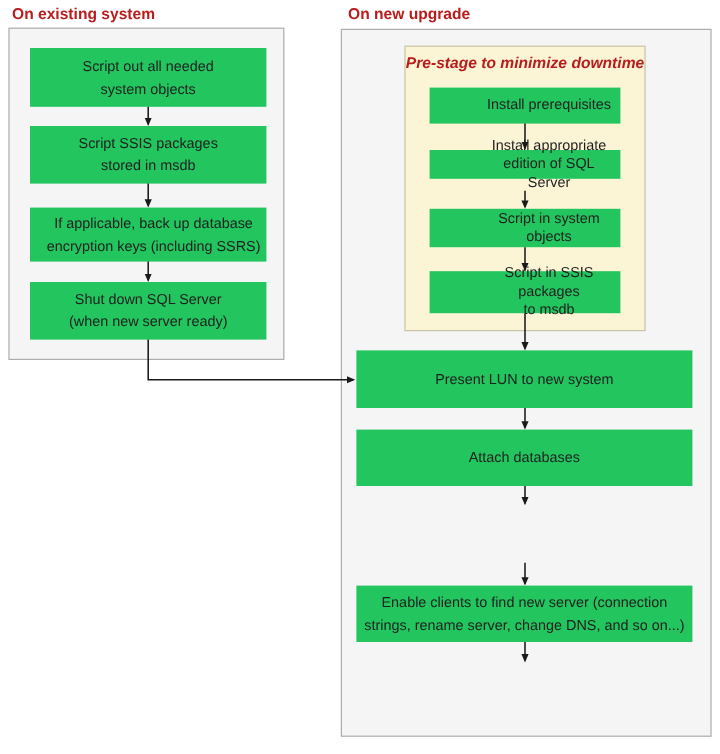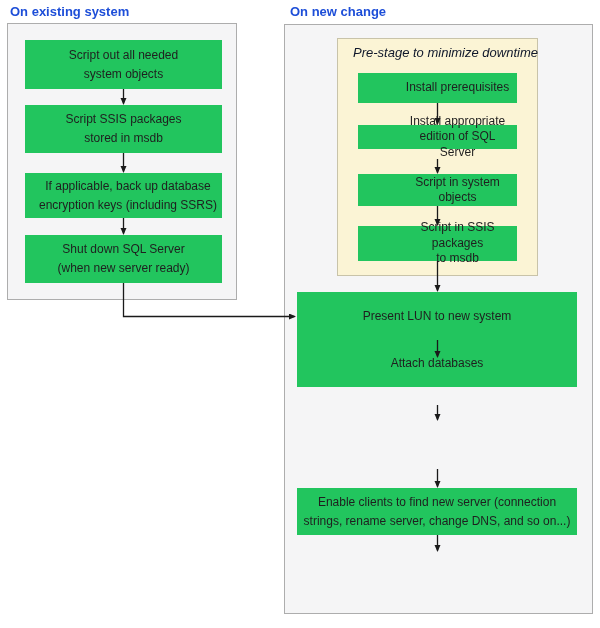--- a/index.html
+++ b/index.html
@@ -9,42 +9,42 @@
     height: 628px;
     background: #ffffff;
     font-family: "Liberation Sans", "DejaVu Sans", sans-serif;
     color: #1F1F1F;
     overflow: hidden;
   }
   .col-header {
     position: absolute;
     font-size: 13px;
     font-weight: 700;
-    color: #1d4ed8;
+    color: #b91c1c;
     white-space: nowrap;
   }
   .container {
     position: absolute;
     background: #F5F5F6;
     border: 1px solid #ADADAD;
     box-sizing: border-box;
   }
   .prestage {
     position: absolute;
     background: #FBF4D5;
     border: 1px solid #C8C3A9;
     box-sizing: border-box;
   }
   .prestage-title {
     position: absolute;
-    text-align: right;
+    text-align: center;
     font-size: 13px;
-    font-weight: 400;
+    font-weight: 700;
     font-style: italic;
-    color: #0f172a;
+    color: #b91c1c;
   }
   .box {
     position: absolute;
     background: #22c55e;
     display: flex;
     align-items: center;
     justify-content: center;
     text-align: center;
     font-size: 12px;
     line-height: 1.55;
@@ -58,21 +58,21 @@
     left: 0; top: 0;
     pointer-events: none;
   }
 </style>
 </head>
 <body>
 
 <div class="canvas">
 
   <div class="col-header" style="left:10px; top:4px;">On existing system</div>
-  <div class="col-header" style="left:290px; top:4px;">On new change</div>
+  <div class="col-header" style="left:290px; top:4px;">On new upgrade</div>
 
   <div class="container" style="left:7px; top:23px; width:230px; height:277px;"></div>
   <div class="container" style="left:284px; top:24px; width:309px; height:590px;"></div>
 
   <div class="prestage" style="left:337px; top:38px; width:201px; height:238px;"></div>
   <div class="prestage-title" style="left:337px; top:45px; width:201px;">Pre-stage to minimize downtime</div>
 
   <div class="box" style="left:25px; top:40px; width:197px; height:49px;">Script out all needed
 system objects</div>
   <div class="box" style="left:25px; top:105px; width:197px; height:48px;">Script SSIS packages
@@ -83,21 +83,21 @@
 (when new server ready)</div>
 
   <div class="box compact" style="left:358px; top:73px; width:159px; height:30px;">Install prerequisites</div>
   <div class="box compact" style="left:358px; top:125px; width:159px; height:24px;">Install appropriate
 edition of SQL Server</div>
   <div class="box compact" style="left:358px; top:174px; width:159px; height:32px;">Script in system objects</div>
   <div class="box compact" style="left:358px; top:226px; width:159px; height:35px;">Script in SSIS packages
 to msdb</div>
 
   <div class="box" style="left:297px; top:292px; width:280px; height:48px;">Present LUN to new system</div>
-  <div class="box" style="left:297px; top:340px; width:280px; height:47px;">Attach databases</div>
+  <div class="box" style="left:297px; top:358px; width:280px; height:47px;">Attach databases</div>
   <div class="box" style="left:297px; top:488px; width:280px; height:47px;">Enable clients to find new server (connection
 strings, rename server, change DNS, and so on...)</div>
 
   <svg class="arrows" width="600" height="628" viewBox="0 0 600 628">
     <defs>
       <marker id="ah" markerWidth="8" markerHeight="8" refX="5.5" refY="3" orient="auto" markerUnits="userSpaceOnUse">
         <path d="M0,0 L7,3 L0,6 Z" fill="#1A1A1A"></path>
       </marker>
     </defs>
     <g stroke="#1A1A1A" stroke-width="1.3" fill="none">

